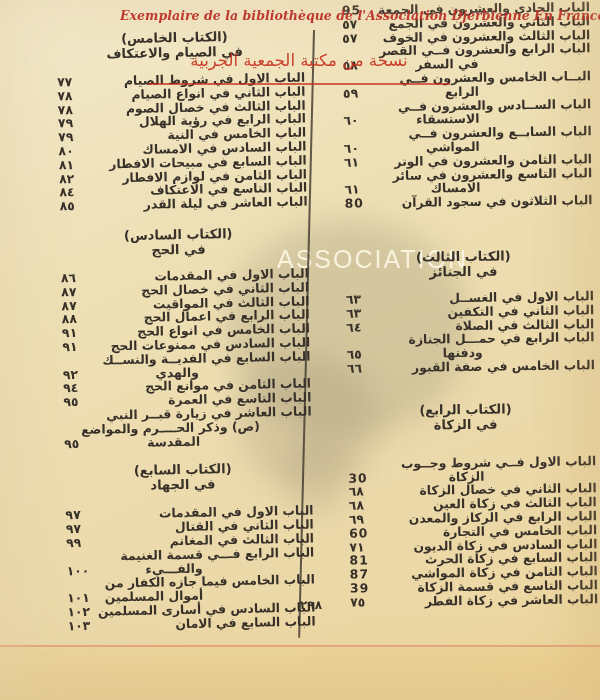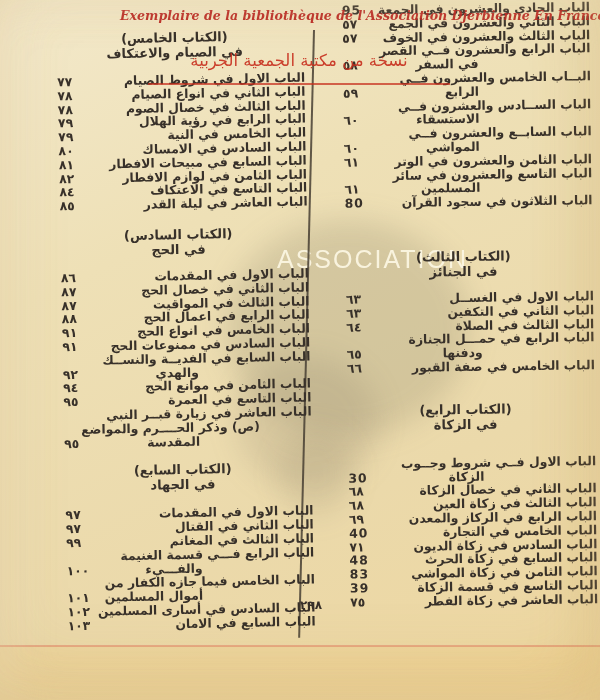--- a/index.html
+++ b/index.html
@@ -249,21 +249,21 @@
           <span class="n">٦٠</span>
         </div>
         <div class="row">
           <span class="t">الباب الثامن والعشرون في الوتر</span>
           <span class="n">٦١</span>
         </div>
         <div class="row">
           <span class="t">الباب التاسع والعشرون في سائر</span>
         </div>
         <div class="row">
-          <span class="t i2">المسلمين</span>
+          <span class="t i2">الامساك</span>
           <span class="n">٦١</span>
         </div>
         <div class="row">
           <span class="t">الباب الثلاثون في سجود القرآن</span>
           <span class="n">80</span>
         </div>
       </div>
       <div class="section s1">
         <div class="sec-title">(الكتاب الثالث)</div>
         <div class="sec-sub">في الجنائز</div>
@@ -308,33 +308,33 @@
         <div class="row">
           <span class="t">الباب الثالث في زكاة العين</span>
           <span class="n">٦٨</span>
         </div>
         <div class="row">
           <span class="t">الباب الرابع في الركاز والمعدن</span>
           <span class="n">٦٩</span>
         </div>
         <div class="row">
           <span class="t">الباب الخامس في التجارة</span>
-          <span class="n">40</span>
+          <span class="n">60</span>
         </div>
         <div class="row">
           <span class="t">الباب السادس في زكاة الديون</span>
           <span class="n">٧١</span>
         </div>
         <div class="row">
           <span class="t">الباب السابع في زكاة الحرث</span>
-          <span class="n">48</span>
+          <span class="n">81</span>
         </div>
         <div class="row">
           <span class="t">الباب الثامن في زكاة المواشي</span>
-          <span class="n">83</span>
+          <span class="n">87</span>
         </div>
         <div class="row">
           <span class="t">الباب التاسع في قسمة الزكاة</span>
           <span class="n">39</span>
         </div>
         <div class="row">
           <span class="t">الباب العاشر في زكاة الفطر</span>
           <span class="n">٧٥</span>
         </div>
       </div>

